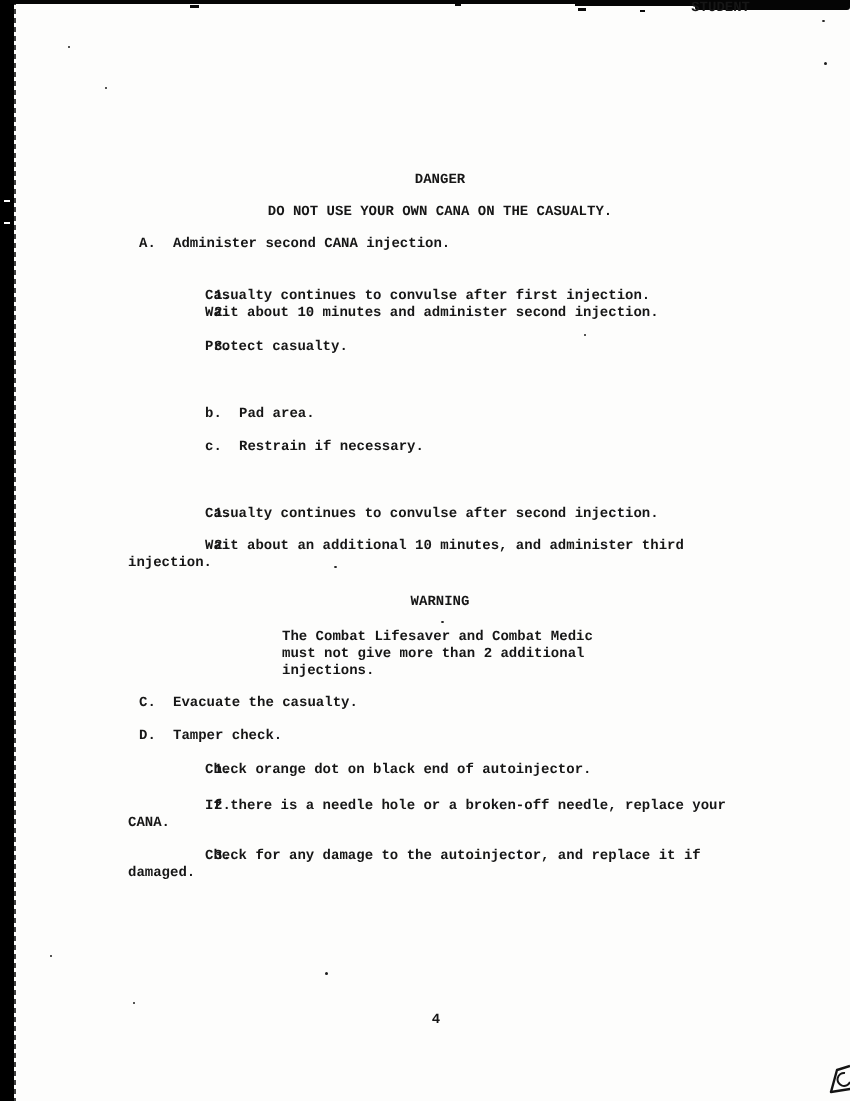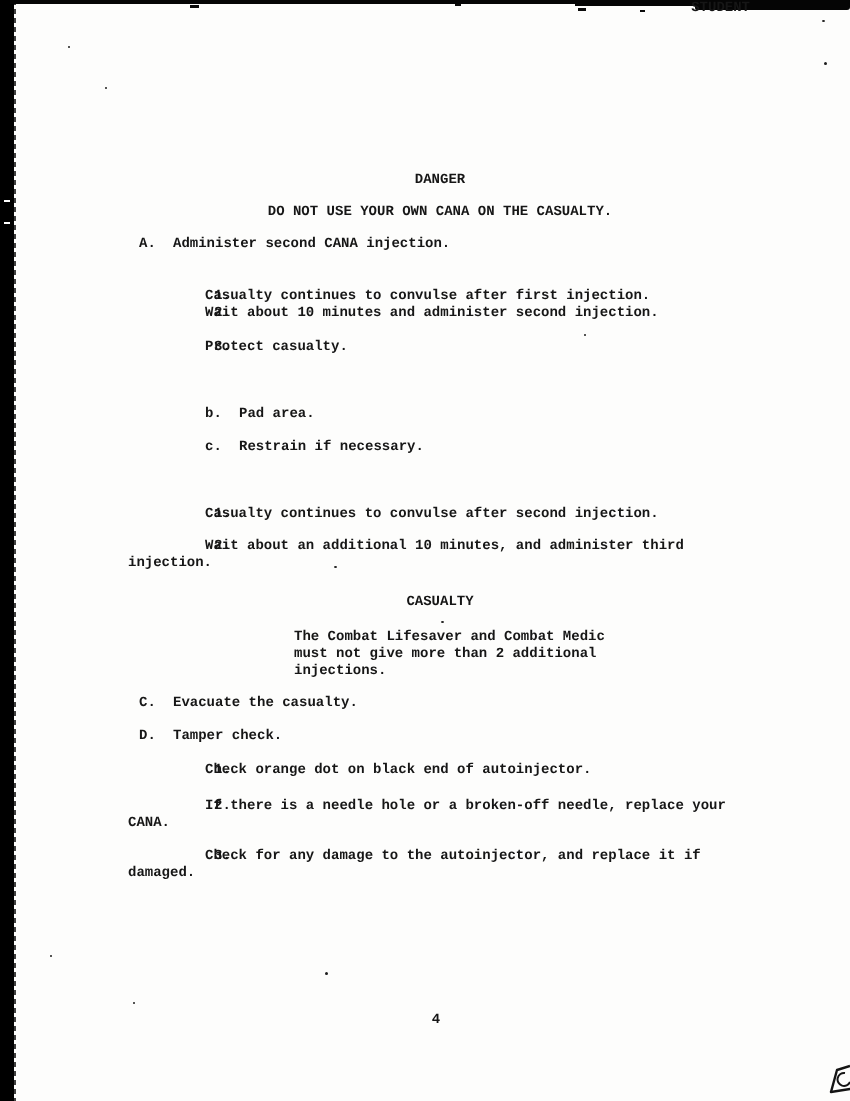--- a/index.html
+++ b/index.html
@@ -17,21 +17,21 @@
     line-height:17px;
     color:var(--ink,#161616);
     letter-spacing:0;
     text-rendering:geometricPrecision;
   }
   .lbl{display:inline-block;width:34px;white-space:pre;}
   .alpha{left:139px;}
   .item{left:128px;width:620px;text-indent:43px;}
   .sub{left:205px;}
   .center{left:30px;width:820px;text-align:center;}
-  .warnbody{left:294px;width:330px;}
+  .warnbody{left:282px;width:330px;}
   .student{left:640px;width:110px;text-align:right;}
   .pagenum{left:22px;width:828px;text-align:center;}
 
   
   .leftbar{position:absolute;left:0;top:0;width:14px;height:1101px;background:#000;}
   .leftbar-edge{position:absolute;left:14px;top:0;width:2px;height:1101px;
     background:repeating-linear-gradient(to bottom,#000 0 5px,transparent 5px 9px);opacity:.75;}
   .topbar{position:absolute;left:0;top:0;width:850px;height:4px;background:#050505;}
   .topbar2{position:absolute;left:575px;top:0;width:275px;height:6px;background:#050505;}
   .topbar3{position:absolute;left:695px;top:0;width:155px;height:10px;background:#050505;border-radius:0 0 3px 2px;}
@@ -93,21 +93,21 @@
     <span class="lbl">c.</span><span>Restrain if necessary.</span>
   </div>
 
   <div class="line item" style="top:506px">
     <span class="lbl">1.</span><span>Casualty continues to convulse after second injection.</span>
   </div>
   <div class="line item" style="top:538px">
     <span class="lbl">2.</span><span>Wait about an additional 10 minutes, and administer third injection.</span>
   </div>
 
-  <div class="line center" style="top:594px">CASUALTY</div>
+  <div class="line center" style="top:594px">WARNING</div>
   <div class="line warnbody" style="top:629px">The Combat Lifesaver and Combat Medic must not give more than 2 additional injections.</div>
 
   <div class="line alpha" style="top:695px">
     <span class="lbl">C.</span><span>Evacuate the casualty.</span>
   </div>
 
   <div class="line alpha" style="top:728px">
     <span class="lbl">D.</span><span>Tamper check.</span>
   </div>
   <div class="line item" style="top:762px">

